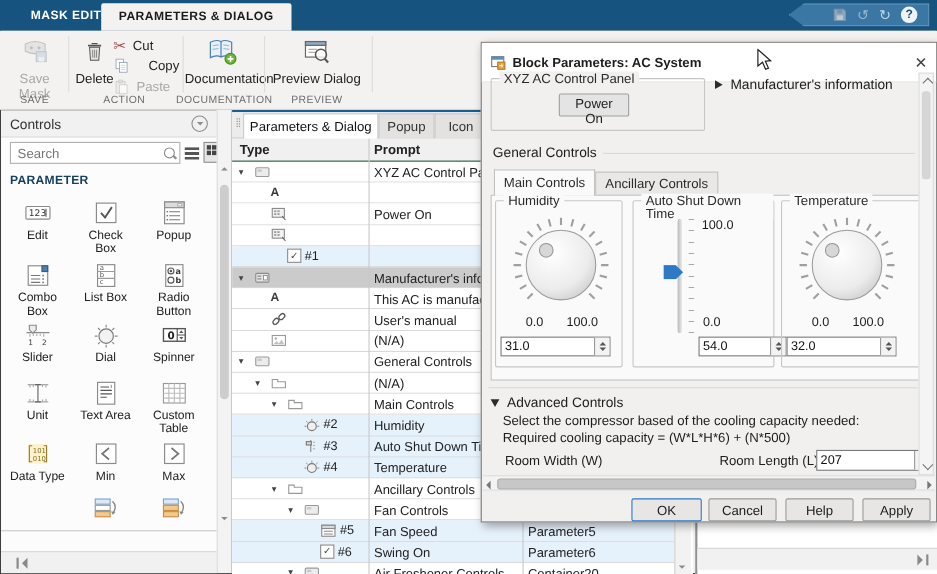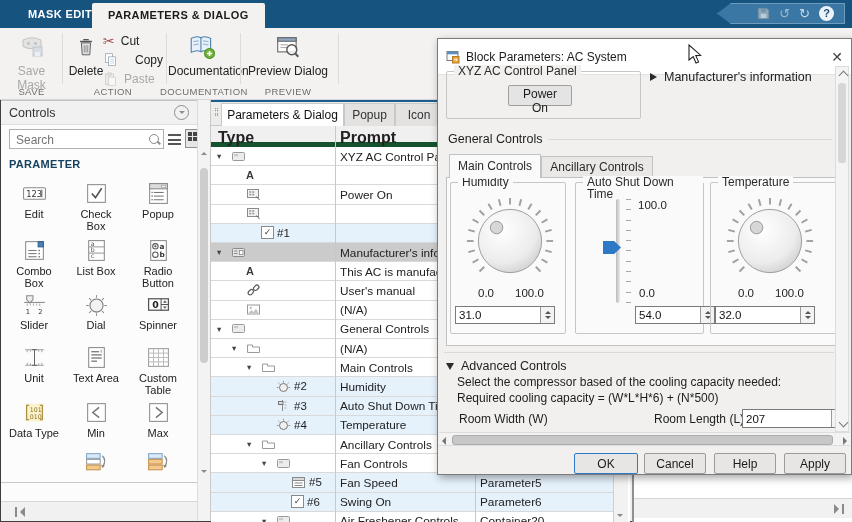--- a/index.html
+++ b/index.html
@@ -62,21 +62,21 @@
   .arr.up{border-bottom-color:#8a8a8a;border-top:none;}
   .arr.down{border-top-color:#8a8a8a;border-bottom:none;}
   .lvthumb{position:absolute;left:2px;top:68px;width:8px;height:195px;background:#cdcdcd;border-radius:4px;}
   
   .gridpanel{position:absolute;left:211px;top:100px;width:419px;height:422px;background:#fff;border-top:2px solid #1b5d8f;box-sizing:border-box;}
   .gtabbar{position:absolute;left:0;top:0;width:100%;height:24px;background:#ececeb;border-bottom:1px solid #c8c8c8;box-sizing:border-box;}
   .ghandle{position:absolute;left:3px;top:4px;color:#9a9a9a;font-size:11px;letter-spacing:-1px;}
   .gtab{position:absolute;top:1px;height:23px;line-height:23px;font-size:12px;color:#333;text-align:center;
         background:#e3e2e1;border:1px solid #c8c8c8;border-bottom:none;box-sizing:border-box;}
   .gtab.active{background:#fff;font-weight:400;color:#111;height:24px;}
-  .ghead{position:absolute;left:0;top:24px;width:100%;height:21px;background:#f0f0f0;border-bottom:5px solid #14532d;box-sizing:border-box;font-size:16px;font-weight:700;color:#222;}
+  .ghead{position:absolute;left:0;top:24px;width:100%;height:21px;background:#f0f0f0;border-bottom:1px solid #14532d;box-sizing:border-box;font-size:12px;font-weight:700;color:#222;}
   .ghead .h1{position:absolute;left:7px;top:3px;}
   .ghead .h2{position:absolute;left:129px;top:3px;}
   #grid-rows{position:absolute;left:0;top:45px;width:402px;bottom:0;overflow:hidden;}
   .grow{position:absolute;left:0;width:402px;height:19.2px;border-bottom:1px solid #d9d9d9;box-sizing:border-box;background:#fff;}
   .grow.hl-blue{background:var(--selection-blue,#e5f1fb);}
   .grow.hl-gray{background:var(--selection-gray,#cbcbcb);}
   .gcell-type{position:absolute;left:0;top:0;width:124px;height:100%;display:flex;align-items:center;gap:3px;box-sizing:border-box;overflow:hidden;}
   .gcell-prompt{position:absolute;left:129px;top:2.5px;width:134px;white-space:nowrap;overflow:hidden;font-size:11.8px;color:#222;}
   .gcell-name{position:absolute;left:269px;top:2.5px;width:128px;white-space:nowrap;overflow:hidden;font-size:11.8px;color:#222;}
   .colline{position:absolute;top:24px;bottom:0;width:1px;background:#c8c8c8;}
@@ -90,21 +90,21 @@
   
   .rightpanel{position:absolute;left:632px;top:100px;width:220px;height:422px;background:#fff;border-left:2px solid #909090;box-sizing:border-box;}
   .rp-hscroll{position:absolute;left:0;bottom:4px;width:100%;height:20px;background:#f1f1f1;border-top:1px solid #d5d5d5;box-sizing:border-box;}
   .sb-rightstop{position:absolute;right:8px;top:5px;width:14px;height:10px;}
   .sb-rightstop:before{content:"";position:absolute;right:0;top:0;width:2px;height:10px;background:#8a8a8a;}
   .sb-rightstop:after{content:"";position:absolute;right:5px;top:0;border:5px solid transparent;border-left-color:#8a8a8a;border-right:none;}
   
   .dialog{position:absolute;left:437px;top:38px;width:415px;height:437px;background:var(--dialog-bg,#f1f0ef);
           border:1px solid #7c7c7c;box-shadow:2px 3px 8px rgba(0,0,0,.35);box-sizing:border-box;z-index:10;}
   .dlg-title{position:absolute;left:0;top:0;width:100%;height:36px;background:#fff;border-bottom:1px solid #e2e2e2;
-             display:flex;align-items:center;padding:0 8px;box-sizing:border-box;font-size:12px;color:#1d1d1d;gap:6px;}
+             display:flex;align-items:center;padding:0 8px;box-sizing:border-box;font-size:12px;color:#1d1d1d;gap:6px;font-weight:bold;}
   .dlg-close{margin-left:auto;font-size:14px;color:#444;line-height:14px;}
   .gbox{position:absolute;border:1px solid var(--border-gray,#c6c6c6);border-radius:2px;}
   .gbox-label{position:absolute;top:-7px;left:7px;padding:0 4px;font-size:12px;color:#2b2b2b;line-height:12px;background:var(--dialog-bg,#f1f0ef);}
   .in-panel .gbox-label{background:#fafafa;}
   .mw-btn{position:absolute;background:#e4e4e4;border:1px solid #9f9f9f;border-radius:2px;font-size:12px;color:#1d1d1d;
           text-align:center;font-family:inherit;}
   .collapser{position:absolute;font-size:12.5px;color:#1d1d1d;display:flex;align-items:center;gap:7px;}
   .tri-right{width:0;height:0;border:4.5px solid transparent;border-left:7px solid #2b2b2b;border-right:none;}
   .tri-down{width:0;height:0;border:4.5px solid transparent;border-top:7px solid #2b2b2b;border-bottom:none;}
   .hair{position:absolute;height:1px;background:#d9d9d9;}

